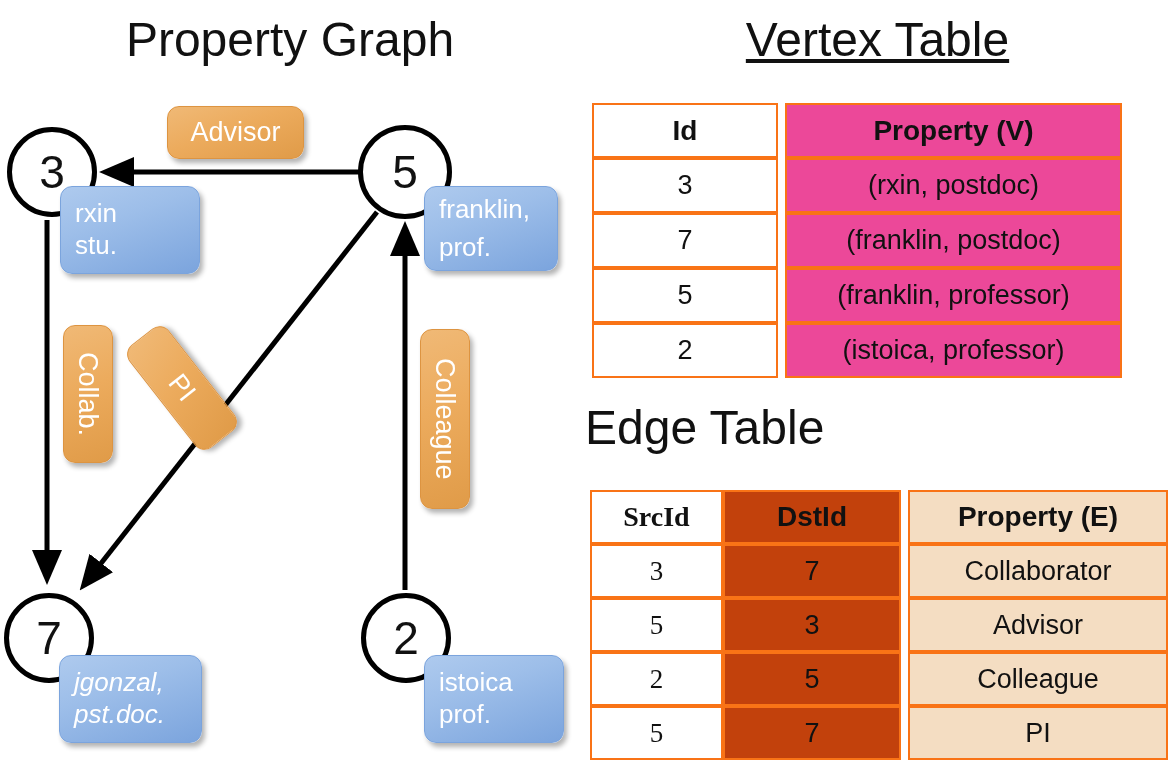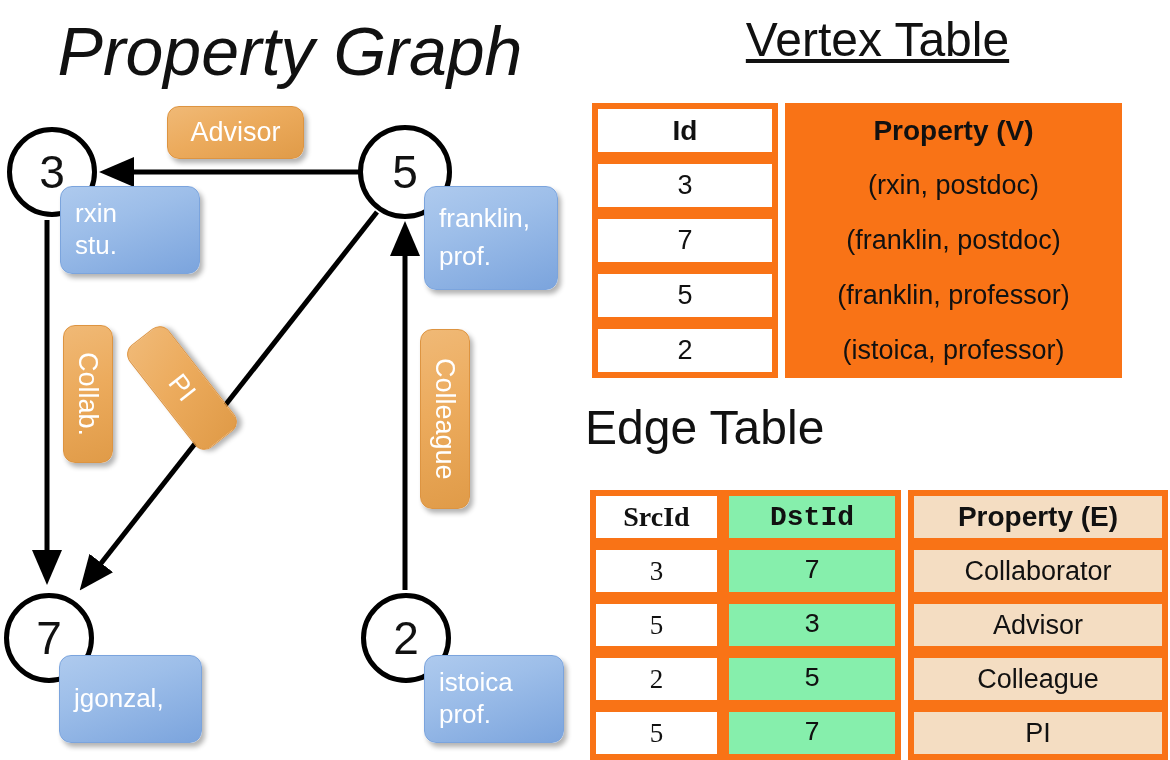--- a/index.html
+++ b/index.html
@@ -23,22 +23,21 @@
     font-family: "Liberation Sans", sans-serif;
     font-weight: 300;
     color: #111111;
     white-space: nowrap;
     letter-spacing: 0px;
   }
   #title-property-graph {
     left: 0; top: 12px;
     width: 580px;
     text-align: center;
-    font-size: 68px;
-    font-style: italic;
+    font-size: 48px;
   }
   #title-vertex-table {
     left: 585px; top: 12px;
     width: 585px;
     text-align: center;
     font-size: 48px;
     text-decoration: underline;
   }
   #title-edge-table {
     left: 585px; top: 400px;
@@ -110,45 +109,45 @@
   }
 
   
   .data-table {
     position: absolute;
     border-collapse: separate;
     border-spacing: 0;
     font-family: "Liberation Sans", sans-serif;
   }
   .data-table td, .data-table th {
-    border: 6px solid #f97316;
+    border: 2px solid #f97316;
     text-align: center;
     font-weight: 400;
     font-size: 27px;
     color: #111;
     padding: 0;
     box-sizing: border-box;
   }
   .data-table th {
     font-weight: 700;
     font-size: 28px;
   }
   .gap-col {
     border: none !important;
     width: 7px;
     padding: 0 !important;
   }
 
   #vertex-table { left: 592px; top: 103px; }
   #vertex-table .c-id    { width: 186px; height: 55px; background:#fff; }
-  #vertex-table .c-prop  { width: 337px; height: 55px; background:#f97316;margin-left:12px; }
+  #vertex-table .c-prop  { width: 337px; height: 55px; background:#ec4899;margin-left:12px; }
 
   #edge-table { left: 590px; top: 490px; }
   #edge-table .c-src  { width: 133px; height: 54px; background:#fff;font-family:Liberation Serif, serif; }
-  #edge-table .c-dst  { width: 178px; height: 54px; background:#86efac;font-family:Liberation Mono, monospace; }
+  #edge-table .c-dst  { width: 178px; height: 54px; background:#c2410c; }
   #edge-table .c-prop { width: 260px; height: 54px; background:#f4ddc2;margin-left:36px; }
 </style>
 </head>
 <body>
 
 <div id="graph-panel">
 
   <div class="slide-title" id="title-property-graph">Property Graph</div>
 
   <svg id="graph-edges" viewBox="0 0 585 760">
@@ -170,27 +169,28 @@
   <div class="node-circle" style="left:7px; top:127px; width:90px; height:90px;">3</div>
   <div class="node-circle" style="left:358px; top:125px; width:94px; height:94px;">5</div>
   <div class="node-circle" style="left:4px; top:593px; width:90px; height:90px;">7</div>
   <div class="node-circle" style="left:361px; top:593px; width:90px; height:90px;">2</div>
 
   <div class="prop-box blue" style="left:60px; top:186px; width:140px; height:88px;">
     <span>rxin</span>
     <span>stu.</span>
   </div>
 
-  <div class="prop-box blue" style="left:424px; top:186px; width:134px; height:104px;gap:6px;">
+  <div class="prop-box blue" style="left:424px; top:186px; width:134px; height:85px;gap:6px;">
     <span>franklin,</span>
     <span>prof.</span>
   </div>
 
-  <div class="prop-box blue" style="left:59px; top:655px; width:143px; height:88px;">
+  <div class="prop-box blue" style="left:59px; top:655px; width:143px; height:88px;font-style:italic;">
     <span>jgonzal,</span>
+    <span>pst.doc.</span>
   </div>
 
   <div class="prop-box blue" style="left:424px; top:655px; width:140px; height:88px;">
     <span>istoica</span>
     <span>prof.</span>
   </div>
 
   <div class="prop-box orange" style="left:167px; top:106px; width:137px; height:53px;">
     <span>Advisor</span>
   </div>

